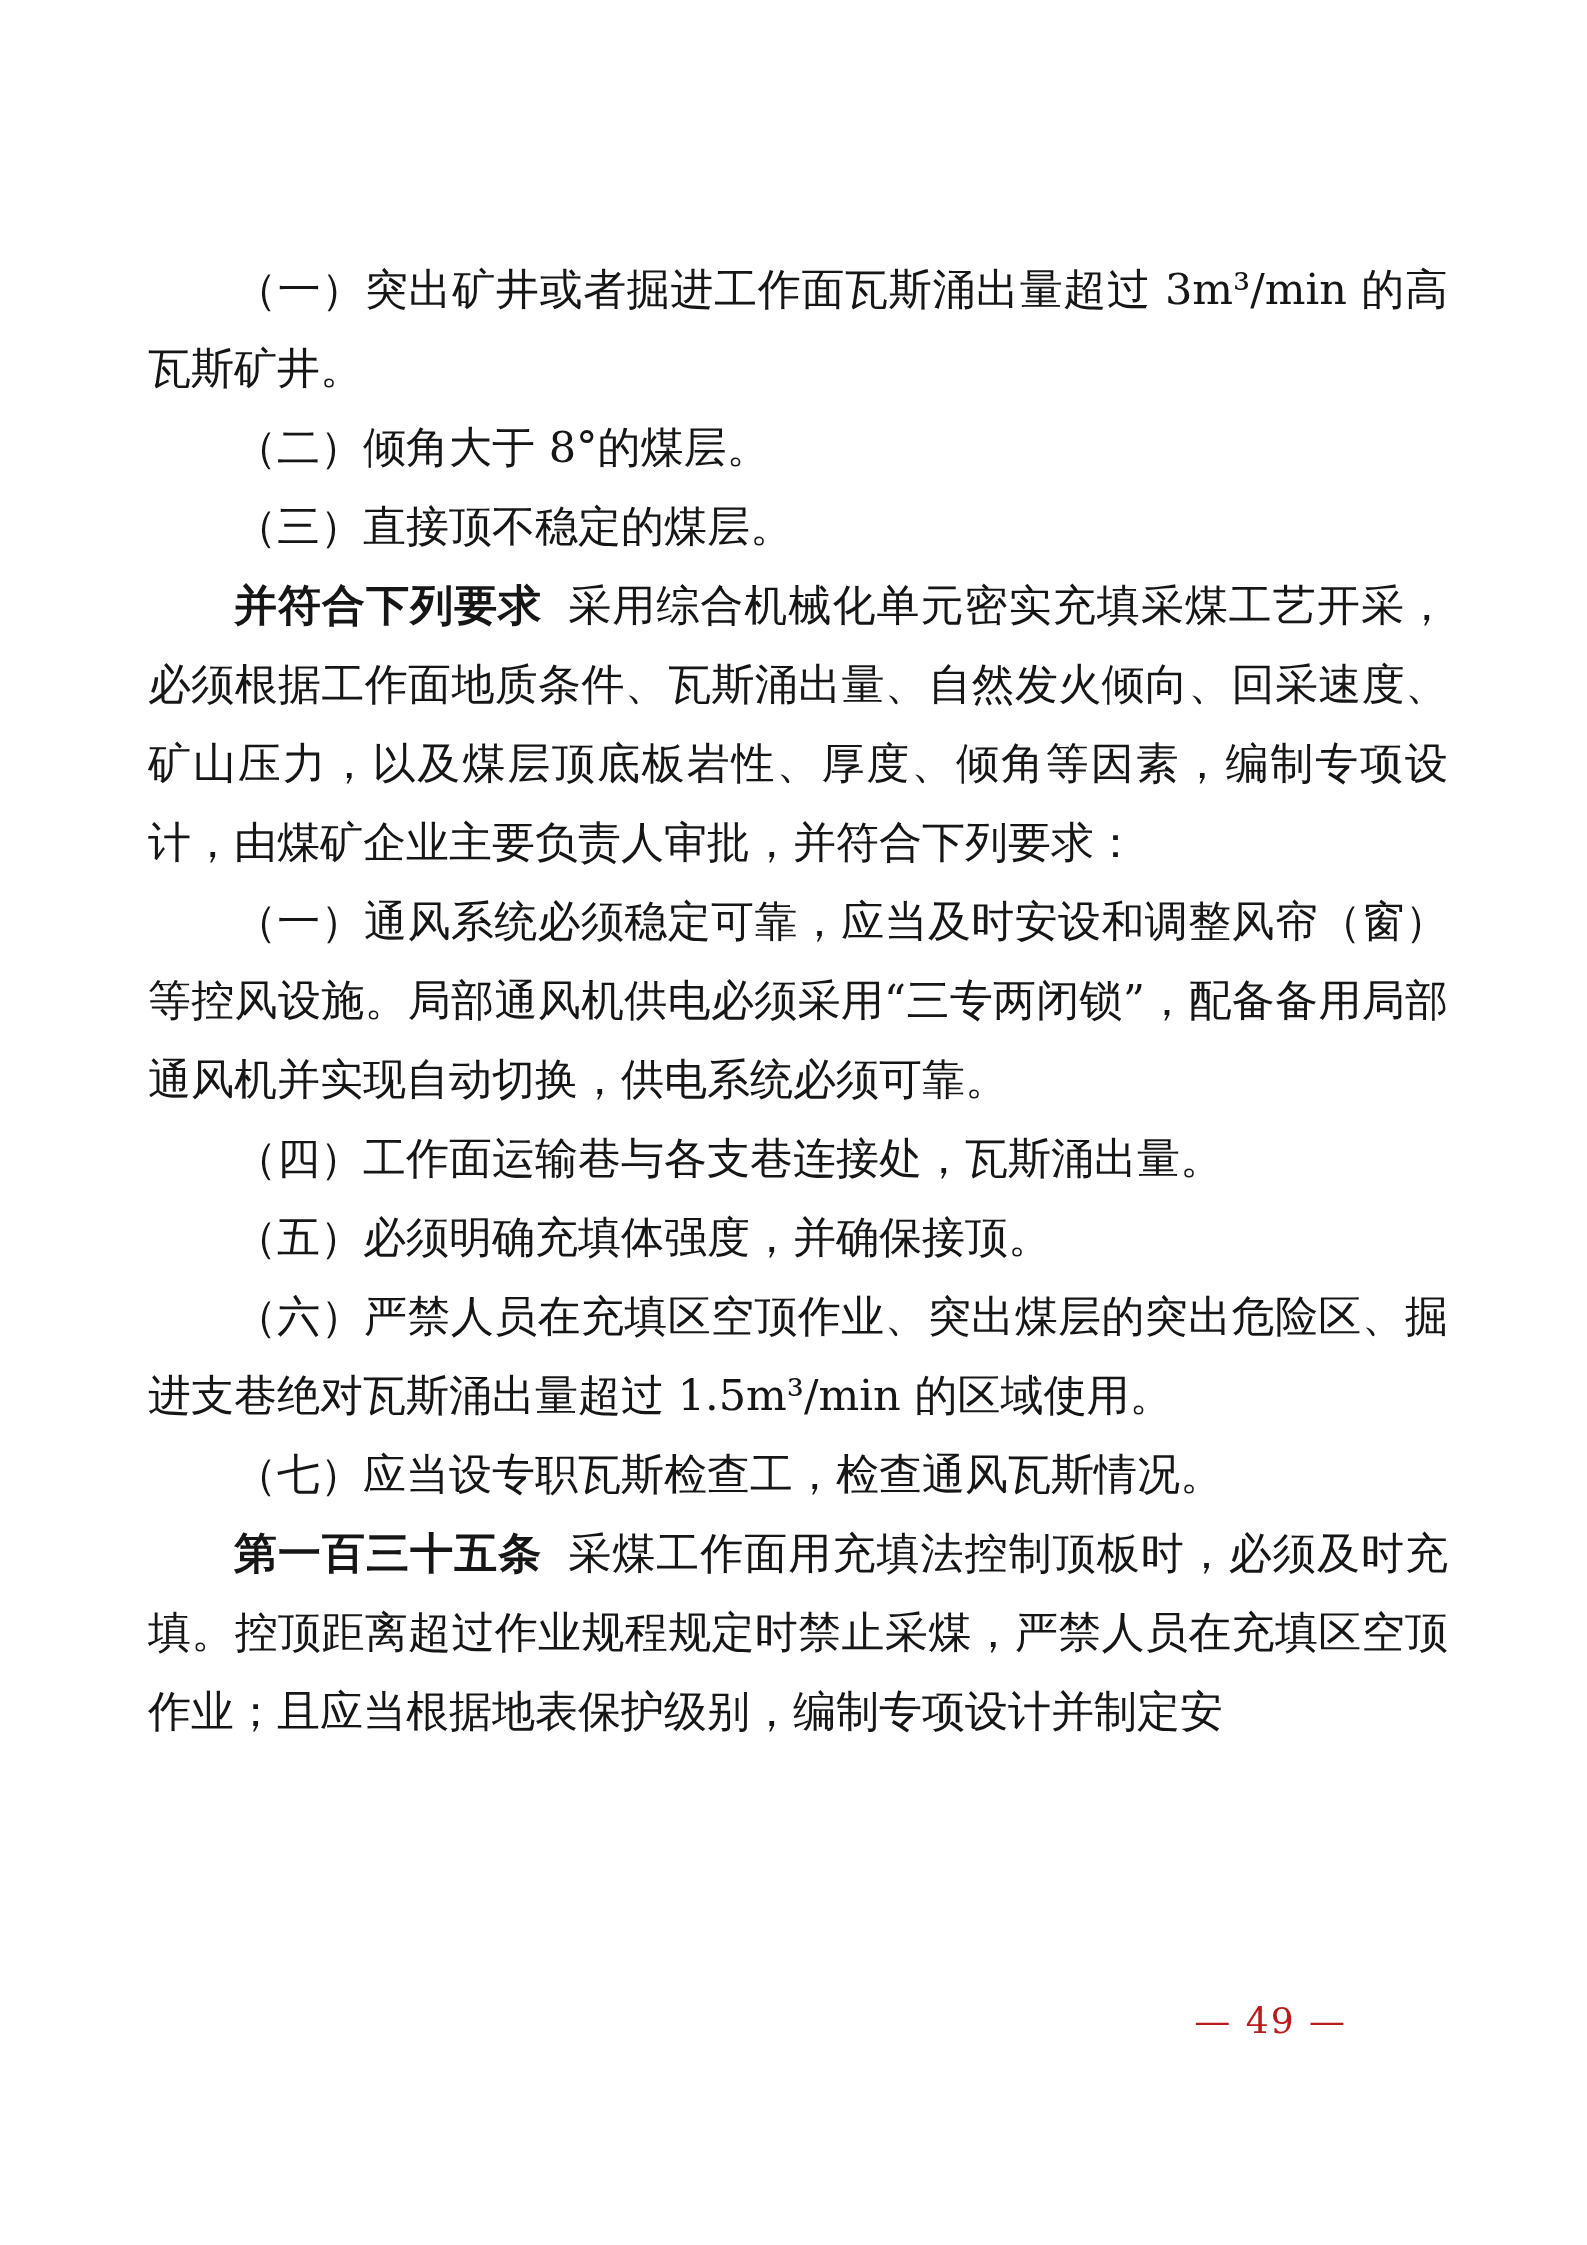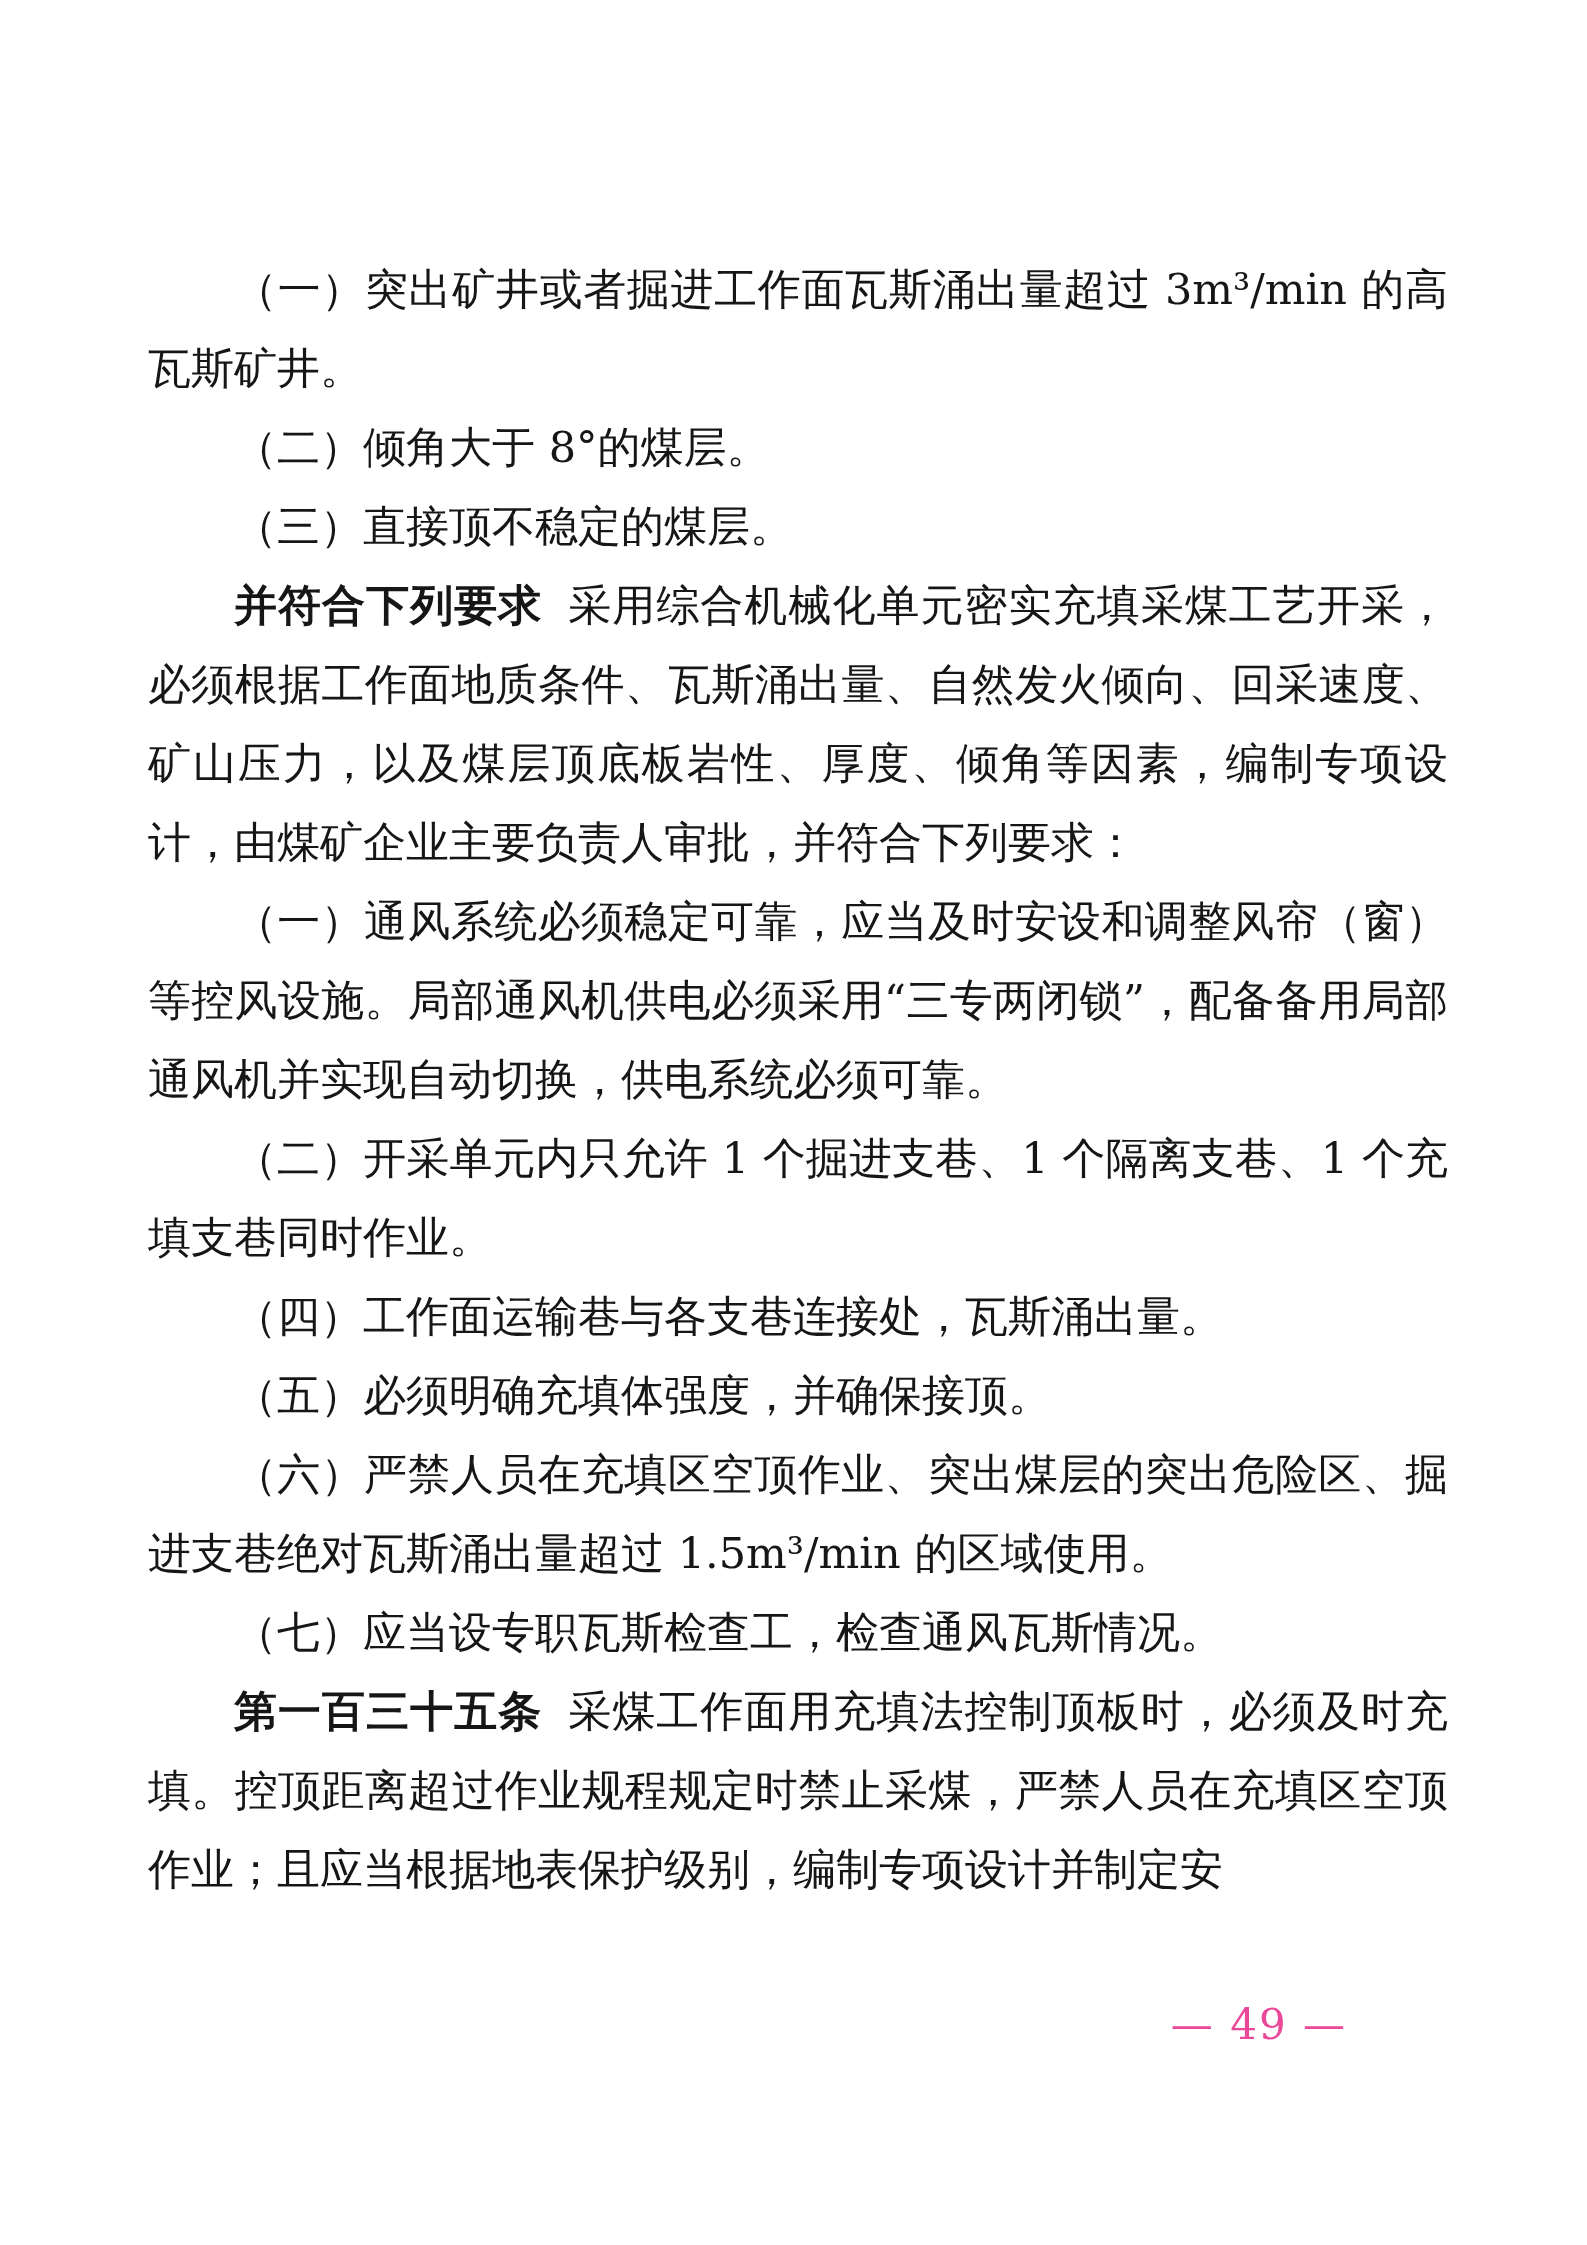--- a/index.html
+++ b/index.html
@@ -32,42 +32,41 @@
     text-indent: 2em;
   }
   .article-lead {
     font-weight: bold;
     margin-right: 0.6em;
   }
   .footer {
     position: absolute;
     top: 2000px;
     right: 240px;
-    font-size: 42px;
+    font-size: 36px;
     letter-spacing: 2px;
-    color: #ec4899;
+    color: #b91c1c;
   }
 </style>
 </head>
 <body>
 
 <div class="page">
   <div class="content">
 
     <p class="para"><span>（一）突出矿井或者掘进工作面瓦斯涌出量超过 3m³/min 的高瓦斯矿井。</span></p>
 
     <p class="para"><span>（二）倾角大于 8°的煤层。</span></p>
 
     <p class="para"><span>（三）直接顶不稳定的煤层。</span></p>
 
     <p class="para"><span class="article-lead">并符合下列要求</span><span>采用综合机械化单元密实充填采煤工艺开采，必须根据工作面地质条件、瓦斯涌出量、自然发火倾向、回采速度、矿山压力，以及煤层顶底板岩性、厚度、倾角等因素，编制专项设计，由煤矿企业主要负责人审批，并符合下列要求：</span></p>
 
     <p class="para"><span>（一）通风系统必须稳定可靠，应当及时安设和调整风帘（窗）等控风设施。局部通风机供电必须采用“三专两闭锁”，配备备用局部通风机并实现自动切换，供电系统必须可靠。</span></p>
 
-    <p class="para"><span>（二）开采单元内只允许 1 个掘进支巷、1 个隔离支巷、1 个充填支巷同时作业。</span></p>
 
 
     <p class="para"><span>（四）工作面运输巷与各支巷连接处，瓦斯涌出量。</span></p>
 
     <p class="para"><span>（五）必须明确充填体强度，并确保接顶。</span></p>
 
     <p class="para"><span>（六）严禁人员在充填区空顶作业、突出煤层的突出危险区、掘进支巷绝对瓦斯涌出量超过 1.5m³/min 的区域使用。</span></p>
 
     <p class="para"><span>（七）应当设专职瓦斯检查工，检查通风瓦斯情况。</span></p>
 

